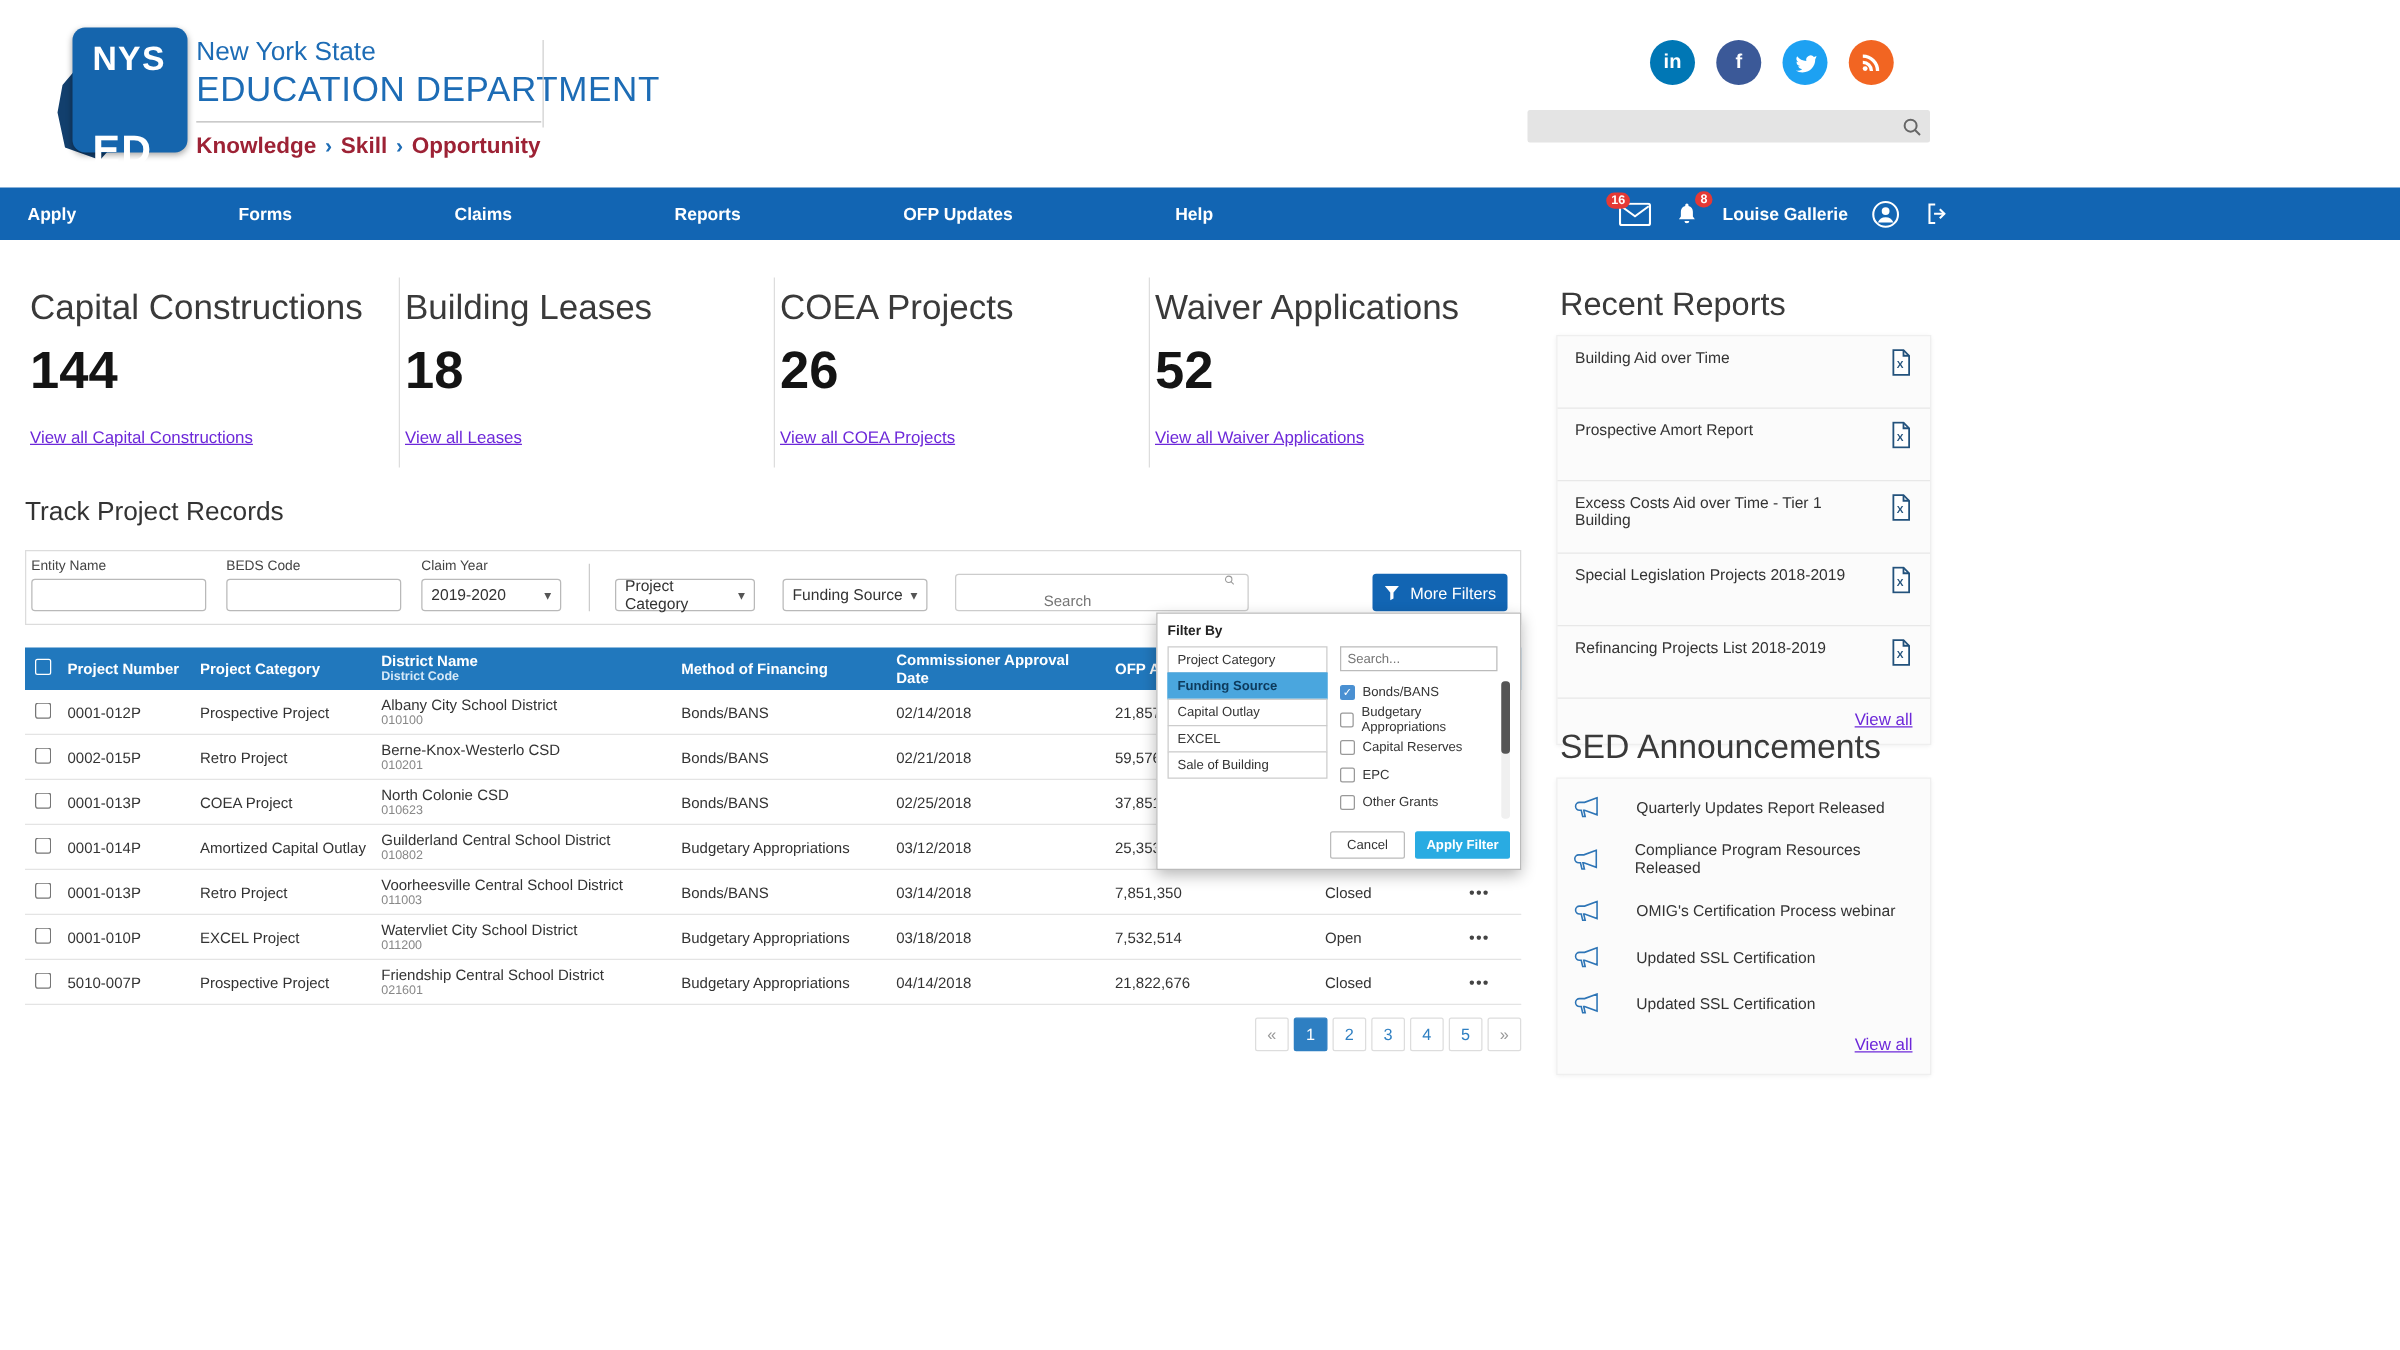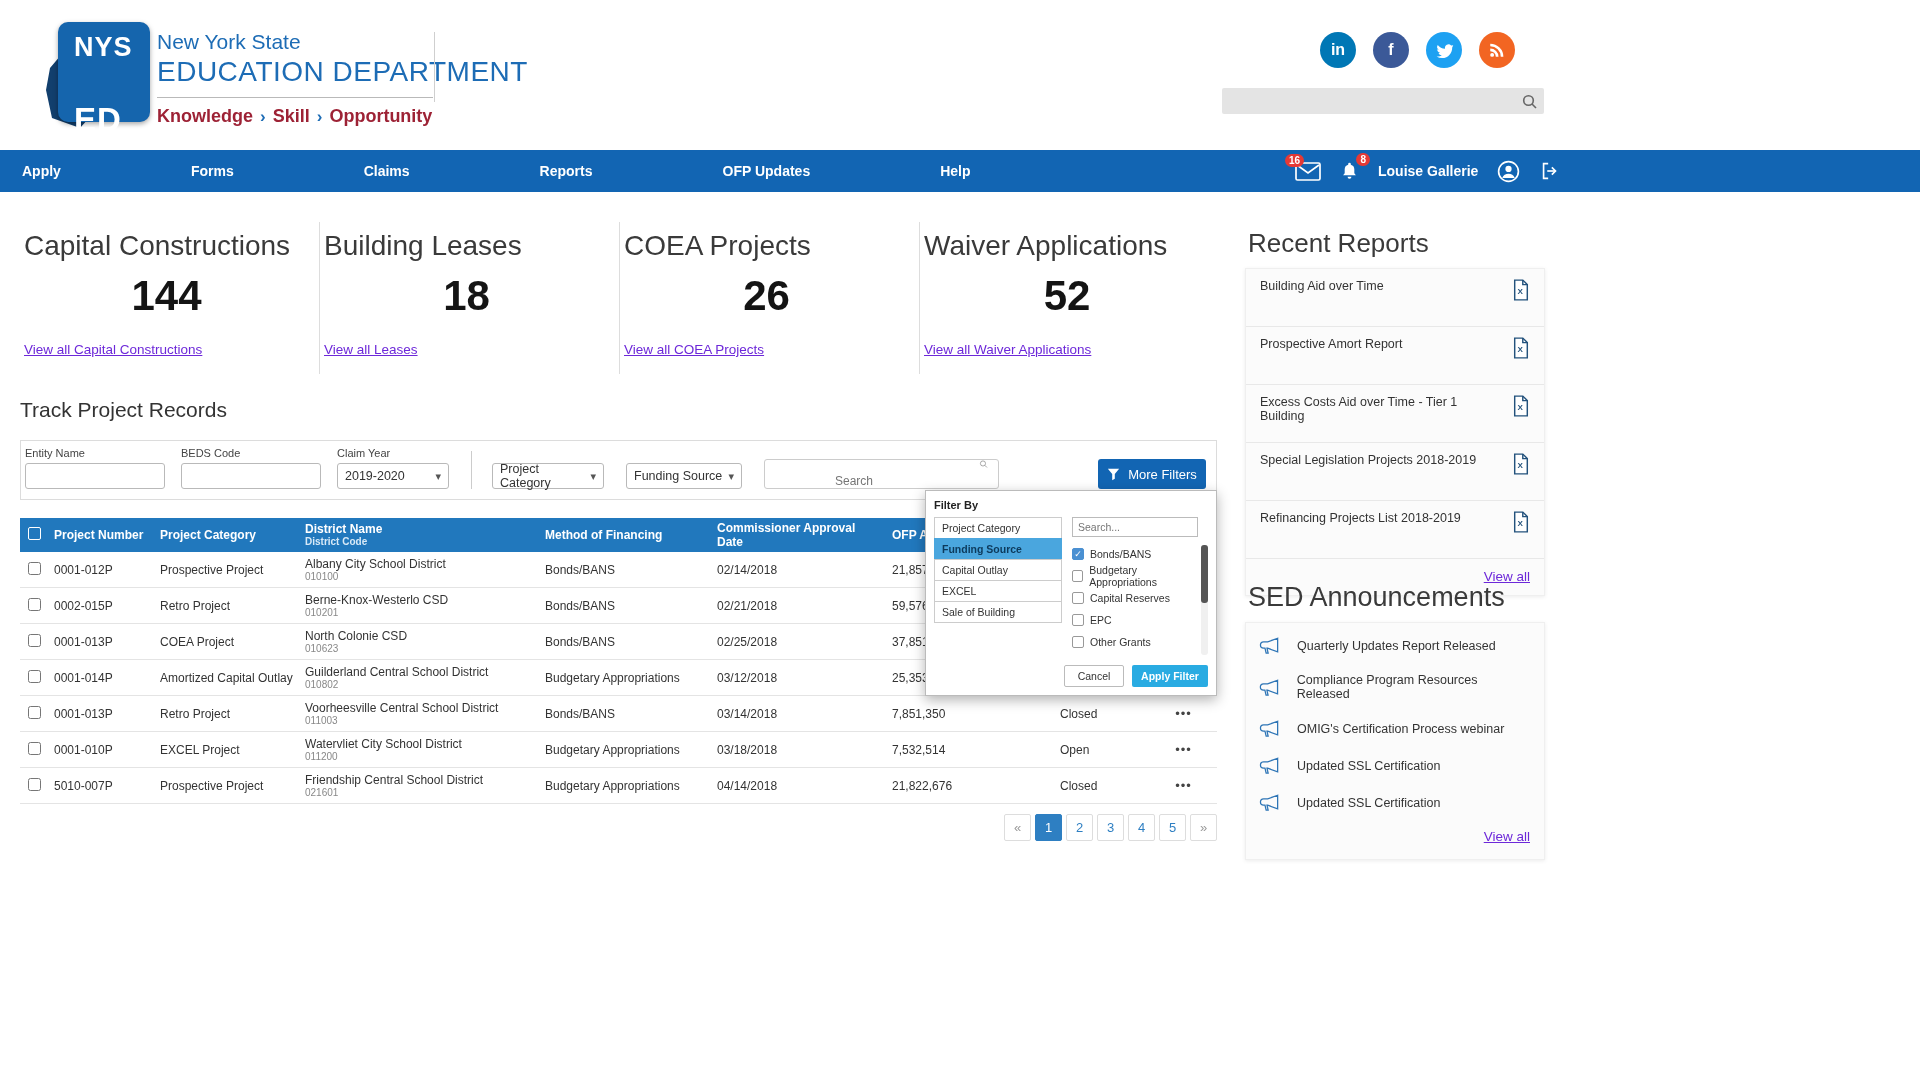--- a/index.html
+++ b/index.html
@@ -35,34 +35,34 @@
   .nicon { position:relative; display:flex; cursor:pointer; }
   .badge { position:absolute; top:-8px; background:#e53935; color:#fff; font-size:10px; font-weight:bold; border-radius:8px; padding:1px 4px; line-height:11px; }
   .badge.bl { left:-10px; } .badge.br { right:-10px; }
   .uname { color:#fff; font-size:14px; font-weight:600; cursor:pointer; }
 
   
   .stats { position:absolute; left:20px; top:222px; width:1200px; display:flex; }
   .stat { width:300px; padding:8px 10px 0 4px; border-right:1px solid #ddd; height:152px; }
   .stat:last-child { border-right:none; }
   .stat h2 { font-size:28px; font-weight:400; color:#3a3a3a; }
-  .stat .val { font-size:42px; font-weight:700; color:#141414; margin-top:10px;text-align:center; }
+  .stat .val { font-size:42px; font-weight:700; color:#141414; margin-top:10px; }
   .link { color:#6d28d9; font-size:13.5px; text-decoration:underline; cursor:pointer; }
   .stat .link { display:inline-block; margin-top:22px; }
 
   
   .rr-title { position:absolute; left:1248px; top:228px; font-size:26px; font-weight:400; color:#3a3a3a; }
   .rr-card { position:absolute; left:1245px; top:268px; width:300px; background:#fbfbfb; border:1px solid #efefef; box-shadow:0 1px 4px rgba(0,0,0,.08); }
   .rr-item { display:flex; align-items:flex-start; justify-content:space-between; padding:10px 14px; min-height:58px; border-bottom:1px solid #e8e8e8; font-size:12.5px; color:#333; cursor:pointer; }
   .rr-item span { max-width:230px; }
   .rr-viewall { text-align:right; padding:8px 14px 10px; }
 
   .ann-title { position:absolute; left:1248px; top:582px; font-size:27px; font-weight:400; color:#3a3a3a; }
   .ann-card { position:absolute; left:1245px; top:622px; width:300px; background:#fbfbfb; border:1px solid #efefef; box-shadow:0 1px 4px rgba(0,0,0,.08); padding:4px 0; }
-  .ann-item { display:flex; align-items:center; gap:16px; padding:9px 12px; font-size:12.5px; color:#333; cursor:pointer; }
+  .ann-item { display:flex; align-items:center; gap:28px; padding:9px 12px; font-size:12.5px; color:#333; cursor:pointer; }
   .ann-viewall { text-align:right; padding:6px 14px 10px; }
 
   
   .track { position:absolute; left:20px; top:398px; width:1197px; }
   .track h2 { font-size:21px; font-weight:400; color:#333; margin-bottom:18px; }
   .filter-box { border:1px solid #dcdcdc; height:60px; display:flex; align-items:flex-end; padding:6px 10px 10px 4px; }
   .fcol { display:flex; flex-direction:column; margin-right:16px; }
   .flabel { font-size:11px; color:#444; margin-bottom:4px; }
   .ftext { width:140px; height:26px; border:1px solid #b9b9b9; border-radius:3px; padding:0 6px; font-size:12.5px; font-family:"Liberation Sans",sans-serif; outline:none; }
   .fselect { height:26px; border:1px solid #b9b9b9; border-radius:3px; background:#fff; display:flex; align-items:center; justify-content:space-between; padding:0 7px; font-size:12.5px; color:#333; cursor:pointer; }

